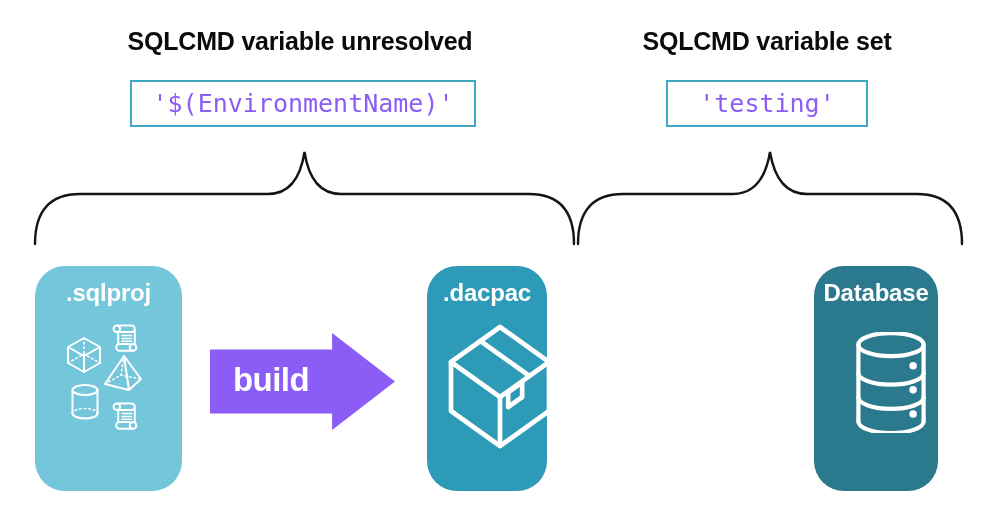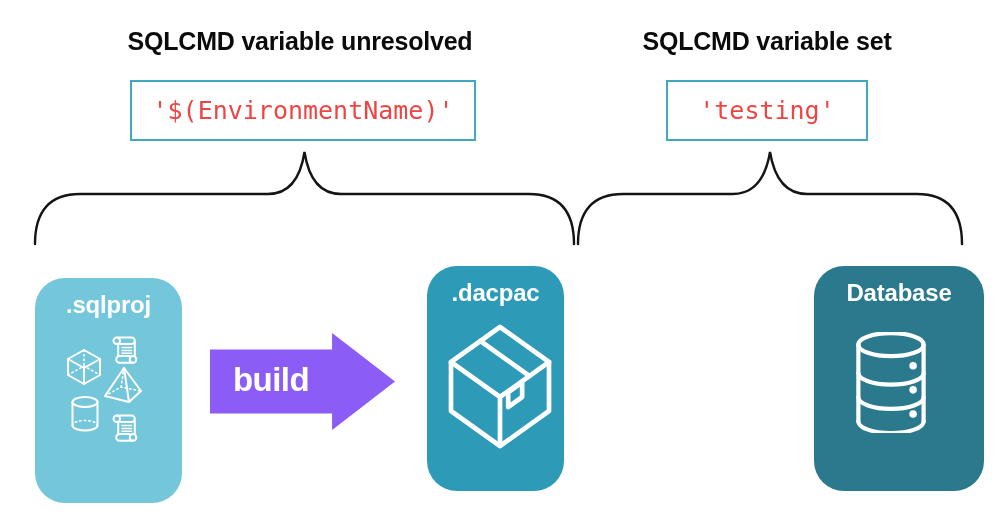--- a/index.html
+++ b/index.html
@@ -8,36 +8,36 @@
     font-family:"Liberation Sans",sans-serif;
   }
   .heading{
     position:absolute;top:24px;height:34px;line-height:34px;
     font-size:25px;font-weight:700;color:#0b0b0b;text-align:center;
     letter-spacing:-0.2px;white-space:nowrap;
   }
   #heading-unresolved{left:60px;width:480px;}
   #heading-set{left:607px;width:320px;}
   .codebox{
-    position:absolute;top:80px;height:61px;box-sizing:border-box;
+    position:absolute;top:80px;height:47px;box-sizing:border-box;
     border:2px solid #41A8C4;background:#ffffff;
     display:flex;align-items:center;justify-content:center;
     font-family:"DejaVu Sans Mono","Liberation Mono",monospace;
-    font-size:25px;color:#ef4444;white-space:nowrap;
+    font-size:25px;color:#8b5cf6;white-space:nowrap;
   }
   #codebox-unresolved{left:130px;width:346px;}
   #codebox-set{left:666px;width:202px;}
   .brace{position:absolute;top:148px;}
   .brace path{fill:none;stroke:#141414;stroke-width:2.4;stroke-linecap:round;}
   .card{
     position:absolute;top:266px;height:225px;border-radius:30px;
   }
-  #card-sqlproj{left:35px;width:147px;background:#74C6DB;margin-top:12px;}
-  #card-dacpac{left:427px;width:137px;background:#2D9BB7;}
-  #card-database{left:814px;width:124px;background:#2A798D;padding-left:46px;}
+  #card-sqlproj{left:35px;width:147px;background:#74C6DB;}
+  #card-dacpac{left:427px;width:120px;background:#2D9BB7;}
+  #card-database{left:814px;width:124px;background:#2A798D;}
   .card-label{
     position:absolute;top:13px;left:0;width:100%;text-align:center;
     font-size:24px;font-weight:700;color:#ffffff;letter-spacing:-0.2px;
   }
   .card svg{position:absolute;}
   .icon-stroke{fill:none;stroke:#ffffff;stroke-width:2;stroke-linecap:round;stroke-linejoin:round;}
   .icon-dash{fill:none;stroke:#ffffff;stroke-width:1.6;stroke-linecap:round;stroke-dasharray:1.5 3;}
   .icon-thin{fill:none;stroke:#ffffff;stroke-width:1.5;stroke-linecap:round;}
   .arrow{
     position:absolute;top:333px;height:97px;

